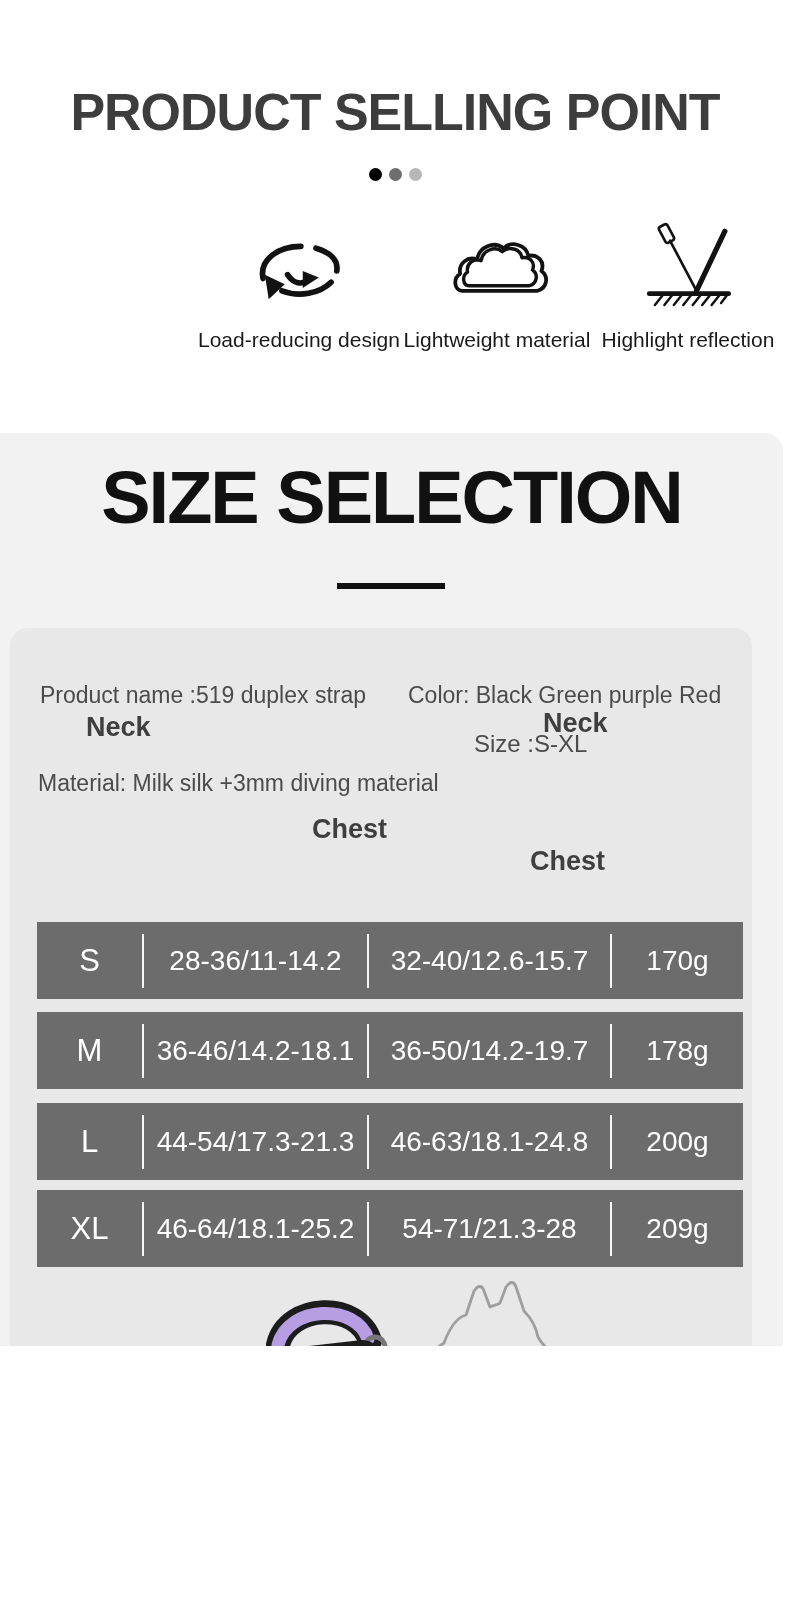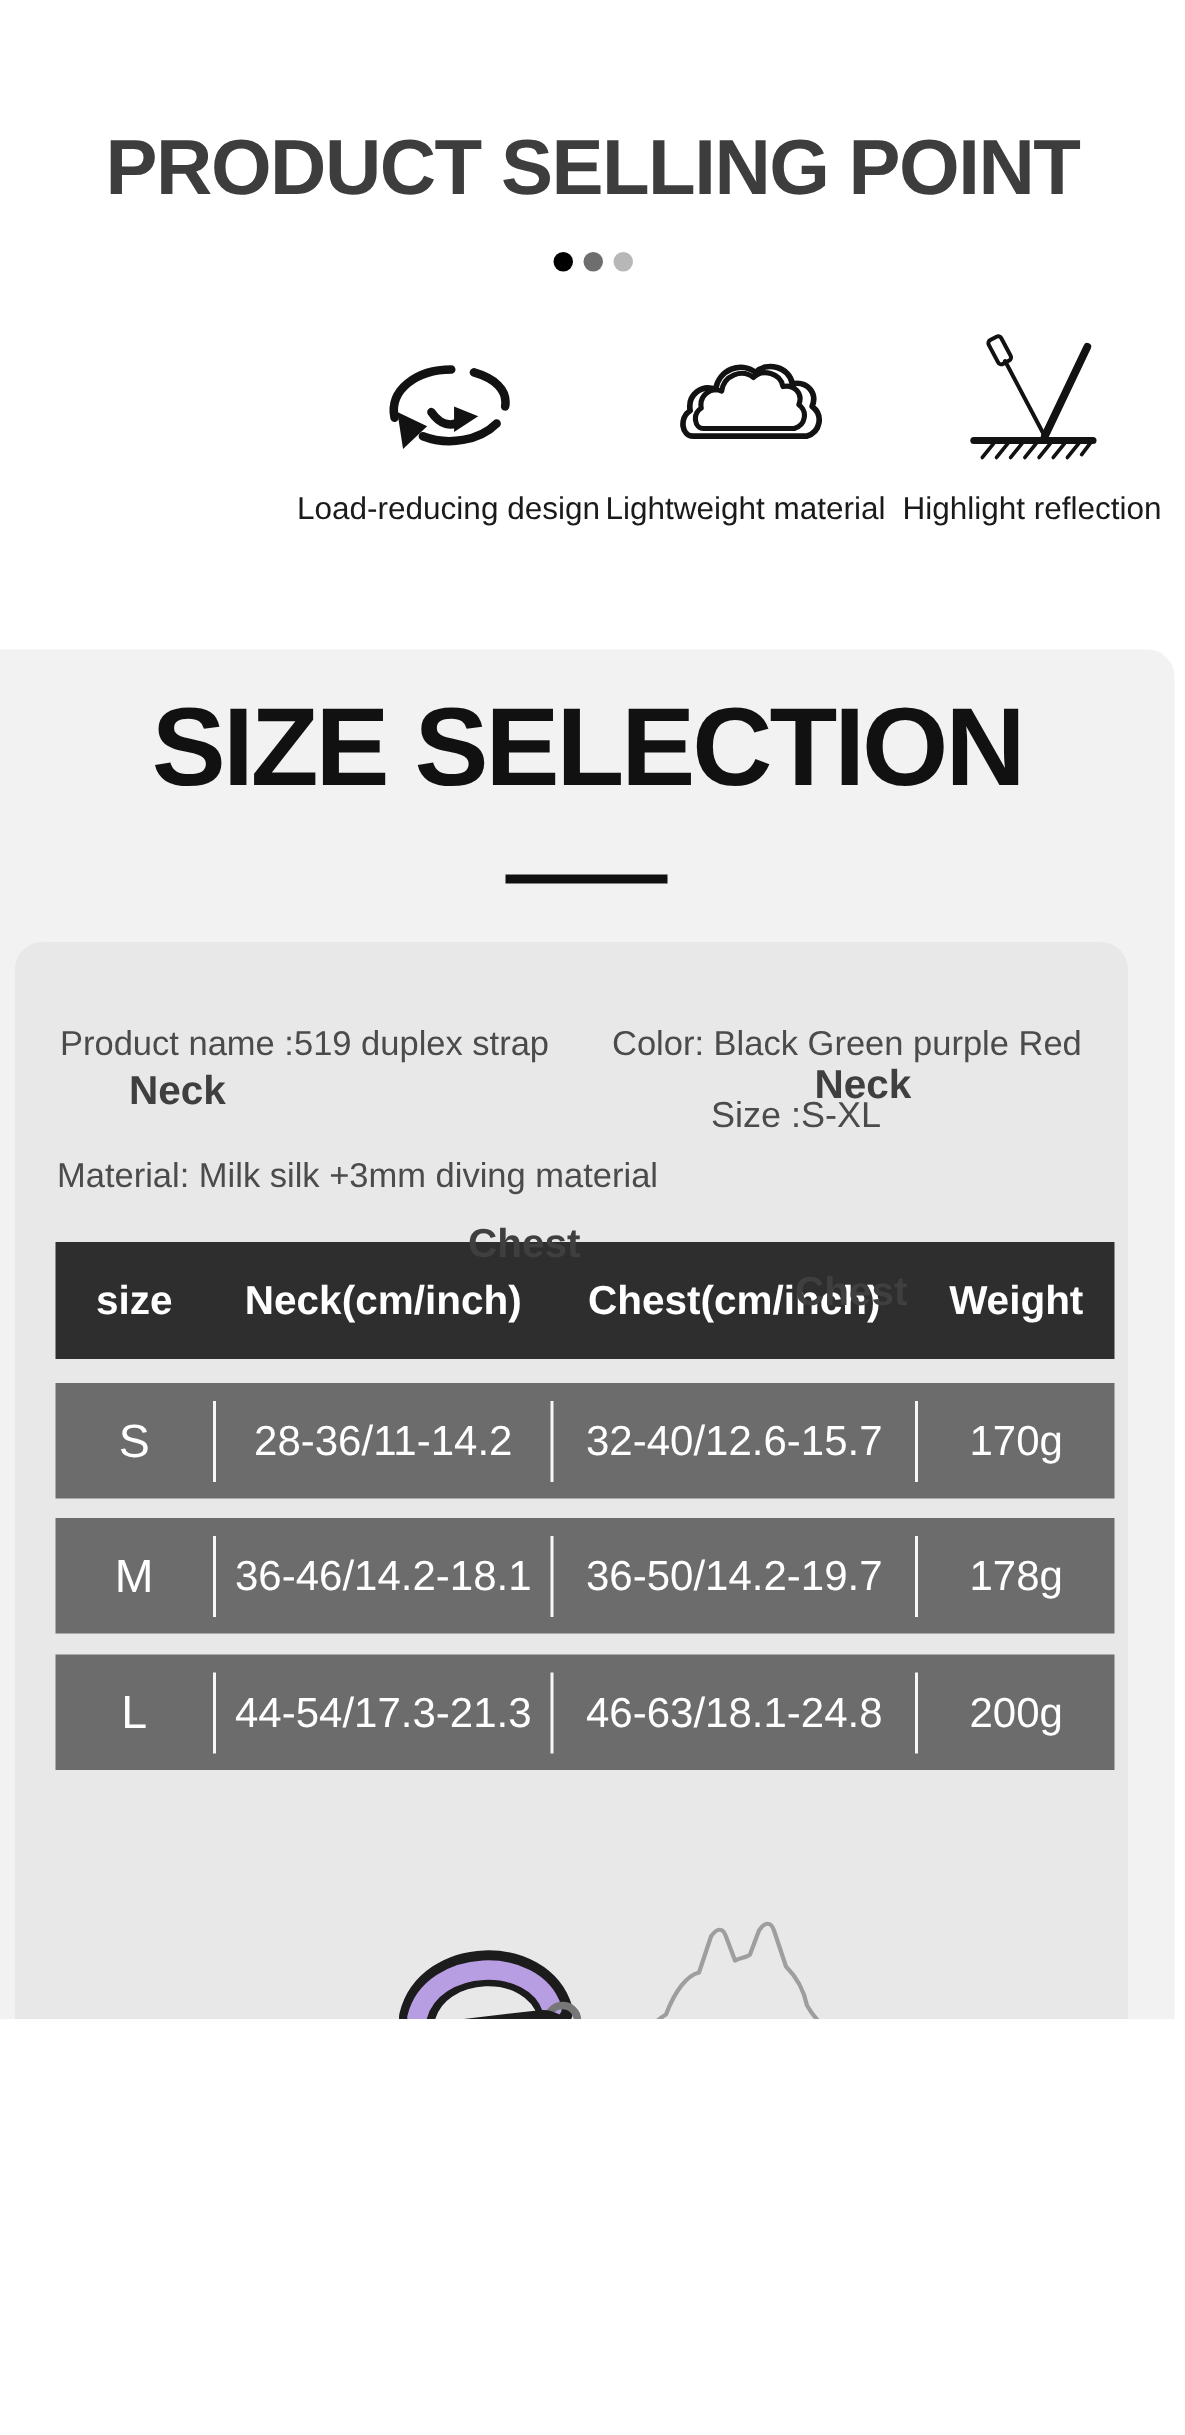--- a/index.html
+++ b/index.html
@@ -127,29 +127,20 @@
   <div class="gray-section">
     <div class="size-title">SIZE SELECTION</div>
     <div class="size-underline"></div>
 
     <div class="card">
       <div class="info info-name">Product name :519 duplex strap</div>
       <div class="info info-color">Color: Black Green purple Red</div>
       <div class="info info-material">Material: Milk silk +3mm diving material</div>
       <div class="info info-size">Size :S-XL</div>
 
-      <div class="trow thead">
-        <span class="cell c1">size</span>
-          <span class="vdiv"></span>
-        <span class="cell c2">Neck(cm/inch)</span>
-          <span class="vdiv"></span>
-        <span class="cell c3">Chest(cm/inch)</span>
-          <span class="vdiv"></span>
-        <span class="cell c4">Weight</span>
-      </div>
 
       <div class="trow tdata tr-s">
         <span class="cell c1">S</span>
           <span class="vdiv"></span>
         <span class="cell c2">28-36/11-14.2</span>
           <span class="vdiv"></span>
         <span class="cell c3">32-40/12.6-15.7</span>
           <span class="vdiv"></span>
         <span class="cell c4">170g</span>
       </div>
@@ -167,20 +158,29 @@
       <div class="trow tdata tr-l">
         <span class="cell c1">L</span>
           <span class="vdiv"></span>
         <span class="cell c2">44-54/17.3-21.3</span>
           <span class="vdiv"></span>
         <span class="cell c3">46-63/18.1-24.8</span>
           <span class="vdiv"></span>
         <span class="cell c4">200g</span>
       </div>
 
+      <div class="trow tdata tr-xl">
+        <span class="cell c1">XL</span>
+          <span class="vdiv"></span>
+        <span class="cell c2">46-64/18.1-25.2</span>
+          <span class="vdiv"></span>
+        <span class="cell c3">54-71/21.3-28</span>
+          <span class="vdiv"></span>
+        <span class="cell c4">209g</span>
+      </div>
 
       <div class="harness-box">
         <svg viewBox="0 0 292 282" width="292" height="282">
 
           <path d="M150,62 C160,20 230,18 242,58" fill="none" stroke="var(--c-harness_black)" stroke-width="24" stroke-linecap="round"></path>
           <path d="M150,62 C160,22 228,20 240,56" fill="none" stroke="var(--c-harness_purple)" stroke-width="13" stroke-linecap="round"></path>
           <circle cx="247" cy="64" r="10" fill="none" stroke="#777777" stroke-width="5"></circle>
 
           <path d="M62,98 L234,78" stroke="var(--c-harness_black)" stroke-width="42" stroke-linecap="round" fill="none"></path>
           <path d="M52,99 L242,78" stroke="var(--c-harness_purple)" stroke-width="17" stroke-linecap="round" fill="none"></path>

